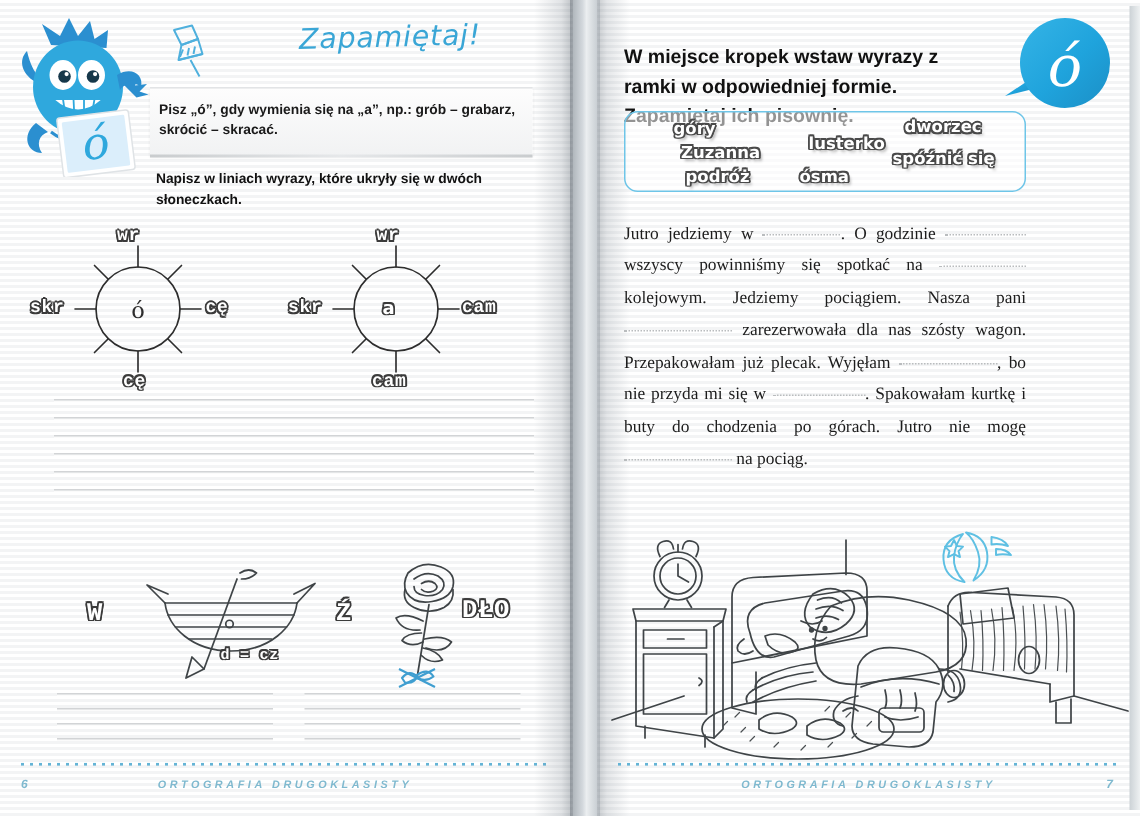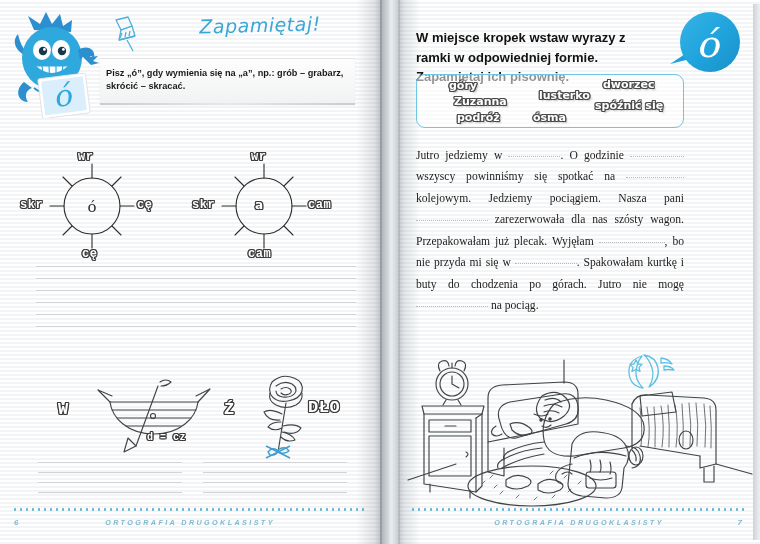--- a/index.html
+++ b/index.html
@@ -293,20 +293,21 @@
           <path d="M19 26 L25 37"></path>
         </g>
       </svg>
       <div id="remember-title">Zapamiętaj!</div>
     </div>
 
     <div class="rule-box">
       <p>Pisz „ó”, gdy wymienia się na „a”, np.: grób – grabarz, skrócić – skracać.</p>
     </div>
 
+    <div id="task1-instr">Napisz w liniach wyrazy, które ukryły się w dwóch słoneczkach.</div>
 
     <div class="suns">
 
       <svg width="175" height="122" style="position:absolute;left:0;top:0;">
         <circle cx="72" cy="58" r="28" class="sun-ray" fill="none"></circle>
         <line x1="72" y1="30" x2="72" y2="16" class="sun-ray"></line>
         <line x1="72" y1="86" x2="72" y2="100" class="sun-ray"></line>
         <line x1="44" y1="58" x2="30" y2="58" class="sun-ray"></line>
         <line x1="100" y1="58" x2="114" y2="58" class="sun-ray"></line>
         <line x1="52" y1="38" x2="43" y2="29" class="sun-ray"></line>

